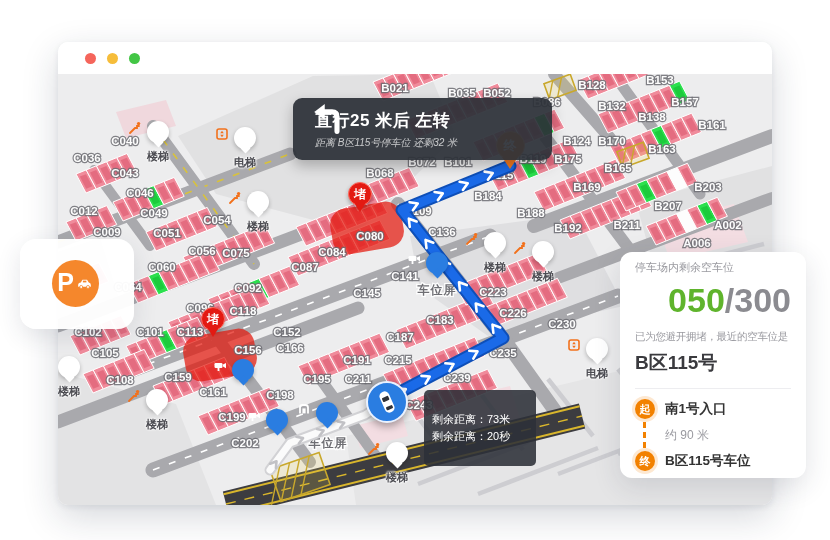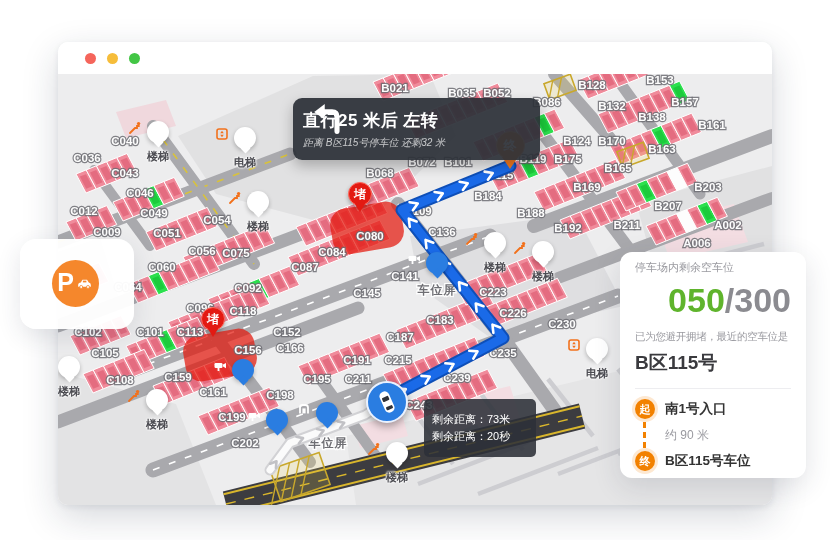--- a/index.html
+++ b/index.html
@@ -6,27 +6,27 @@
   .page{position:relative;width:830px;height:540px;background:#fff;overflow:hidden;}
   .window{position:absolute;left:58px;top:42px;width:714px;height:463px;background:#fff;border-radius:10px;
           box-shadow:0 12px 36px rgba(30,40,60,.18),0 2px 6px rgba(30,40,60,.08);overflow:hidden;z-index:1;}
   .titlebar{position:relative;height:32px;background:#fff;border-bottom:1px solid #ececee;}
   .dot{position:absolute;top:11px;width:11px;height:11px;border-radius:50%;}
   .map{position:absolute;left:0;top:32px;width:714px;height:431px;background:#ededee;overflow:hidden;}
   .map svg{position:absolute;left:0;top:0;}
 
   
   .banner{position:absolute;left:235px;top:24px;width:247px;height:62px;background:rgba(44,48,56,.93);
-          border-radius:9px;z-index:8;box-shadow:0 6px 14px rgba(0,0,0,.25);display:flex;align-items:center;}
+          border-radius:9px;z-index:8;box-shadow:0 6px 14px rgba(0,0,0,.25);display:flex;align-items:center;padding-left:12px;}
   .banner .turn{width:40px;height:40px;margin-left:14px;flex:0 0 auto;}
   .banner .btxt{margin-left:10px;}
   .banner .btitle{color:#fff;font-size:17px;font-weight:bold;letter-spacing:.5px;}
   .banner .bsub{color:rgba(255,255,255,.72);font-size:10px;margin-top:4px;font-style:italic;}
 
-  .eta{position:absolute;left:366px;top:325px;width:96px;padding:12px 8px;background:rgba(44,48,56,.88);
+  .eta{position:absolute;left:366px;top:316px;width:96px;padding:21px 8px;background:rgba(44,48,56,.88);
        border-radius:5px;z-index:9;color:#fff;font-size:11px;line-height:17px;white-space:nowrap;}
 
   .car{position:absolute;left:327px;top:326px;width:38px;height:38px;margin:-19px 0 0 -19px;border-radius:50%;
        background:#2a7de1;border:2px solid #eaf2ff;box-shadow:0 3px 8px rgba(0,0,0,.35);z-index:7;}
   .car svg{position:absolute;left:3px;top:3px;}
 
   .pin-dest{position:absolute;left:452px;top:71px;width:30px;margin-left:-15px;z-index:4;text-align:center;}
   .pin-dest .pd-c{width:27px;height:27px;margin:0 auto;border-radius:50%;background:#f47b20;border:1.5px solid #ffb070;
        color:#fff;font-size:13px;font-weight:bold;line-height:27px;}
   .pin-dest .pd-t{width:0;height:0;margin:-3px auto 0;border:8px solid transparent;border-top:12px solid #f47b20;}

